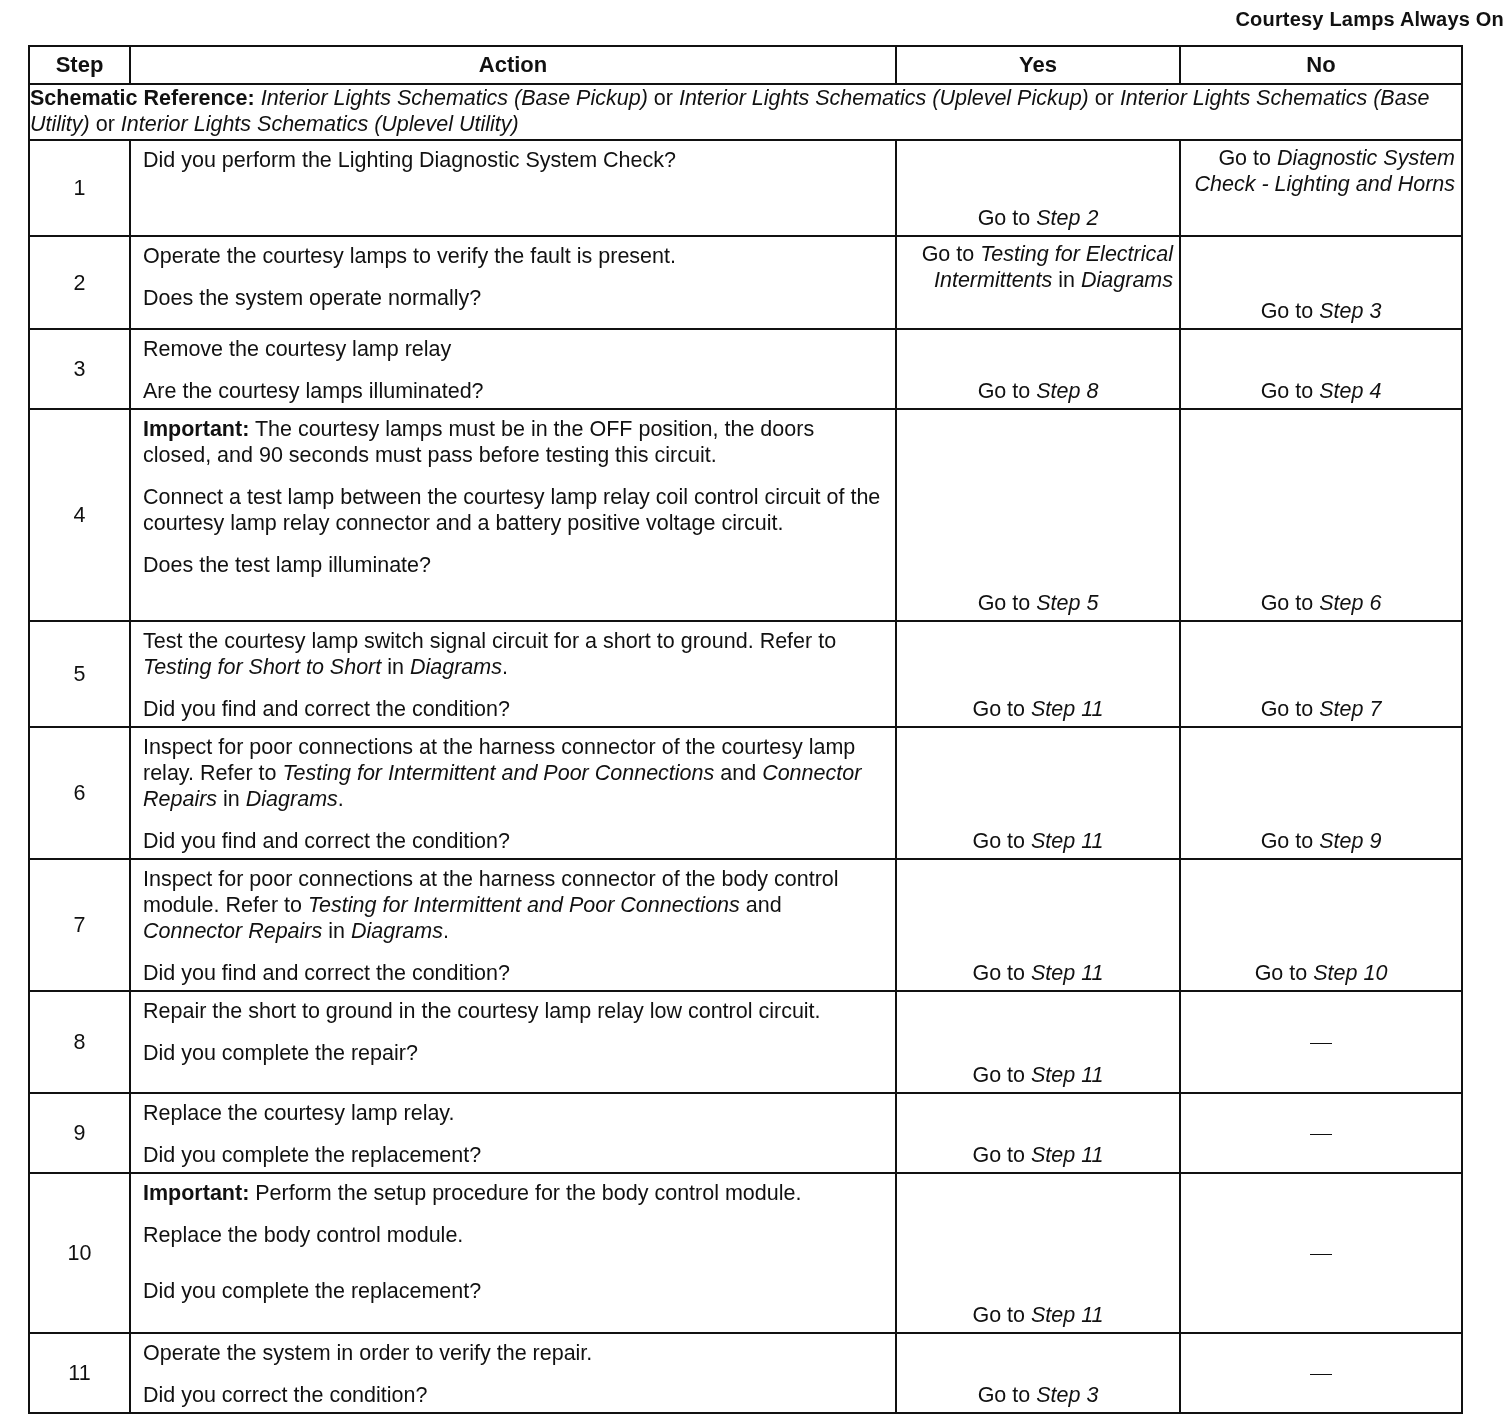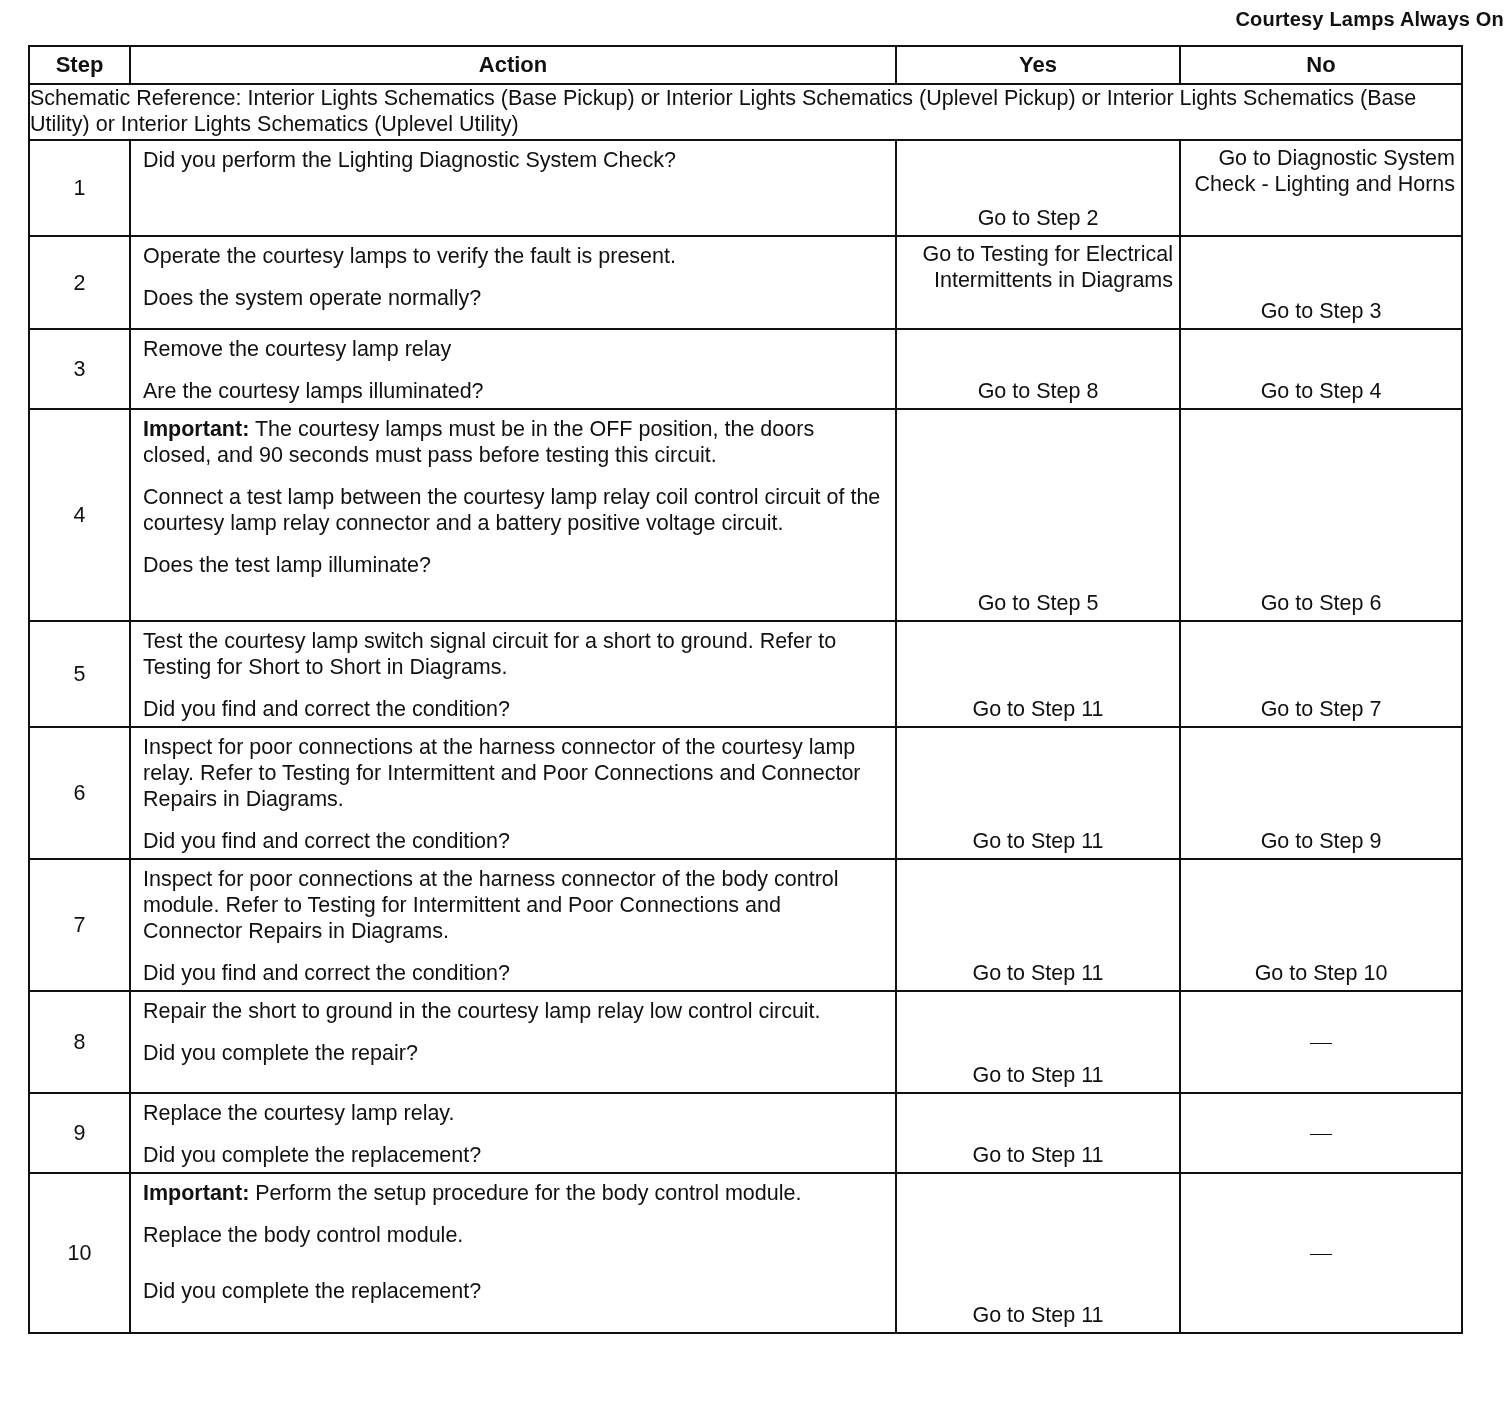--- a/index.html
+++ b/index.html
@@ -18,28 +18,28 @@
   }
   table.diag td, table.diag th {
     border: 2.5px solid #111; vertical-align: top; padding: 0;
   }
   col.c-step { width: 101px; }
   col.c-action { width: 766px; }
   col.c-yes { width: 284px; }
   col.c-no { width: 282px; }
   th { font-weight: bold; font-size: 22px; height: 36px; vertical-align: middle !important; }
   .schem td { padding: 6px 16px 6px 17px; height: 54px; }
-  .schem .bold { font-weight: normal; }
+  .schem .bold { font-weight: bold; }
   .step-num { text-align: center; vertical-align: middle !important; }
   .action { padding: 6px 12px 4px 12px !important; }
   .action p { margin: 0; }
   .action p + p { margin-top: 16px; }
   .action p.gap { margin-top: 30px; }
   .bold { font-weight: bold; }
-  .it { }
+  .it { font-style: italic; }
   .res { text-align: center; vertical-align: bottom !important; padding: 4px 6px 4px 6px !important; }
   .res.top { vertical-align: top !important; text-align: right; }
   .dash { text-align: center; vertical-align: middle !important; }
   .dash span { display: inline-block; width: 22px; height: 1.5px; background: #111; vertical-align: middle; }
 </style>
 </head>
 <body>
 
 <div class="title">Courtesy Lamps Always On</div>
 
@@ -157,14 +157,23 @@
       <td class="step-num">10</td>
       <td class="action">
         <p><span class="bold">Important:</span> <span>Perform the setup procedure for the body control module.</span></p>
         <p>Replace the body control module.</p>
         <p class="gap">Did you complete the replacement?</p>
       </td>
       <td class="res"><span>Go to</span> <span class="it">Step 11</span></td>
       <td class="dash"><span></span></td>
     </tr>
 
+    <tr style="height:72px">
+      <td class="step-num">11</td>
+      <td class="action">
+          <p>Operate the system in order to verify the repair.</p>
+          <p>Did you correct the condition?</p>
+        </td>
+      <td class="res"><span>Go to</span> <span class="it">Step 3</span></td>
+      <td class="dash"><span></span></td>
+    </tr>
   </tbody>
 </table>
 
 </body></html>

